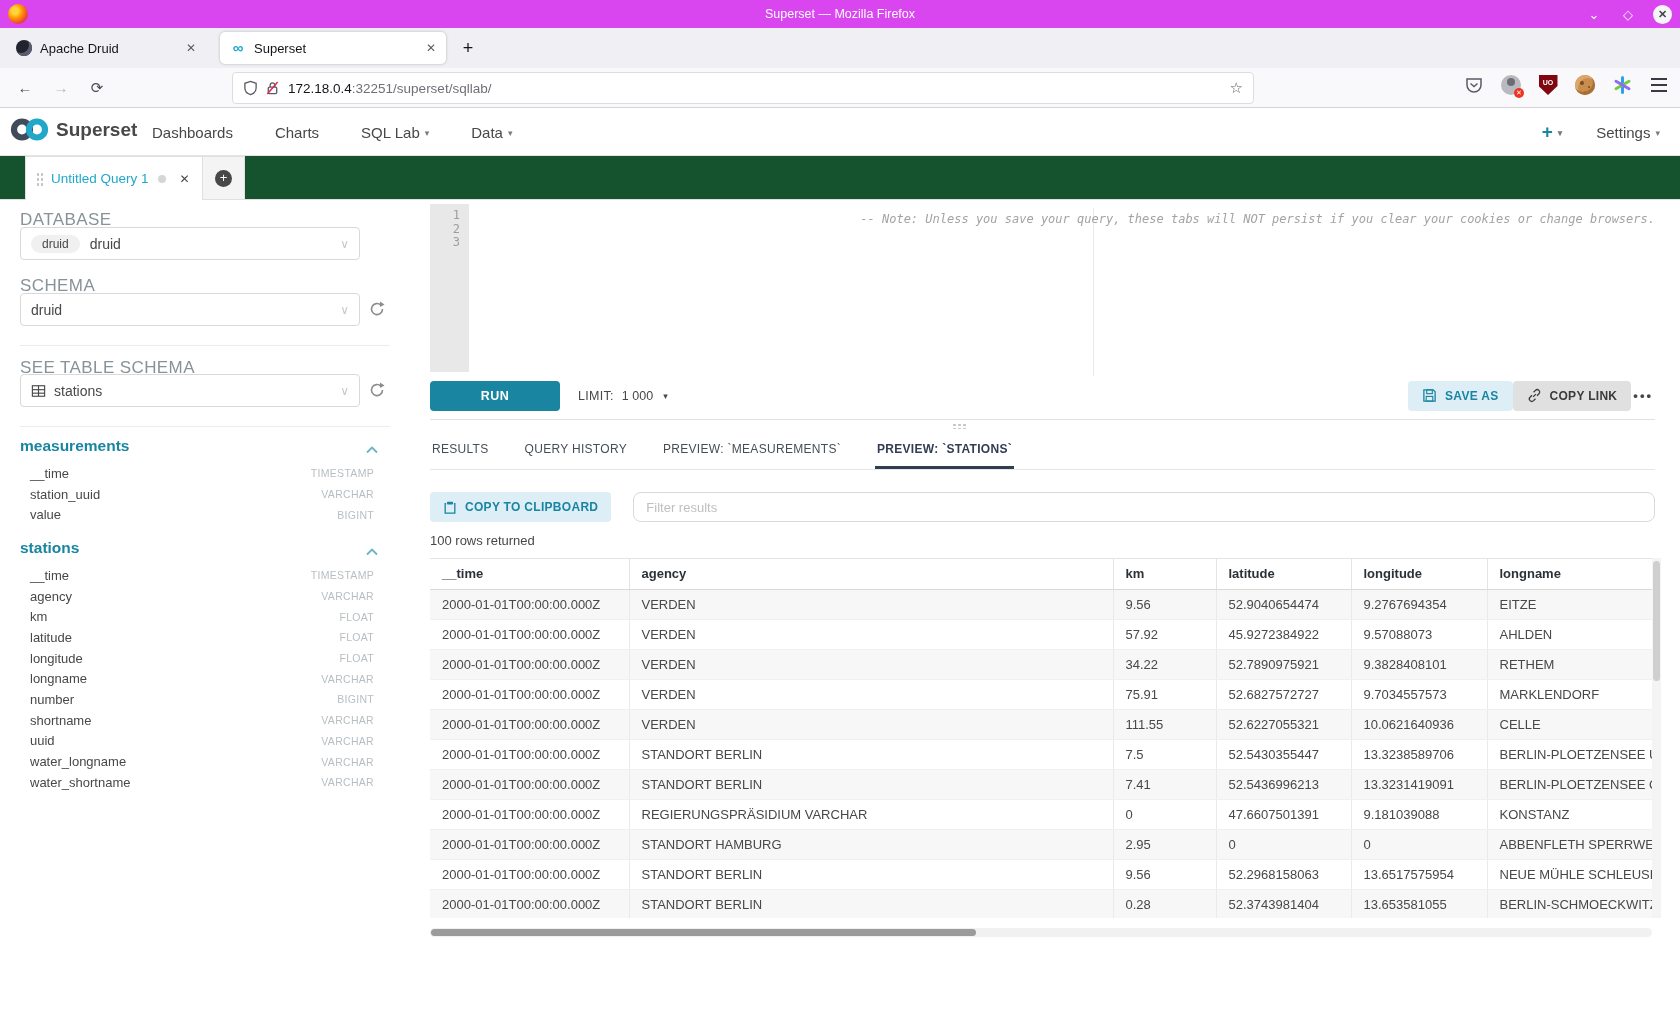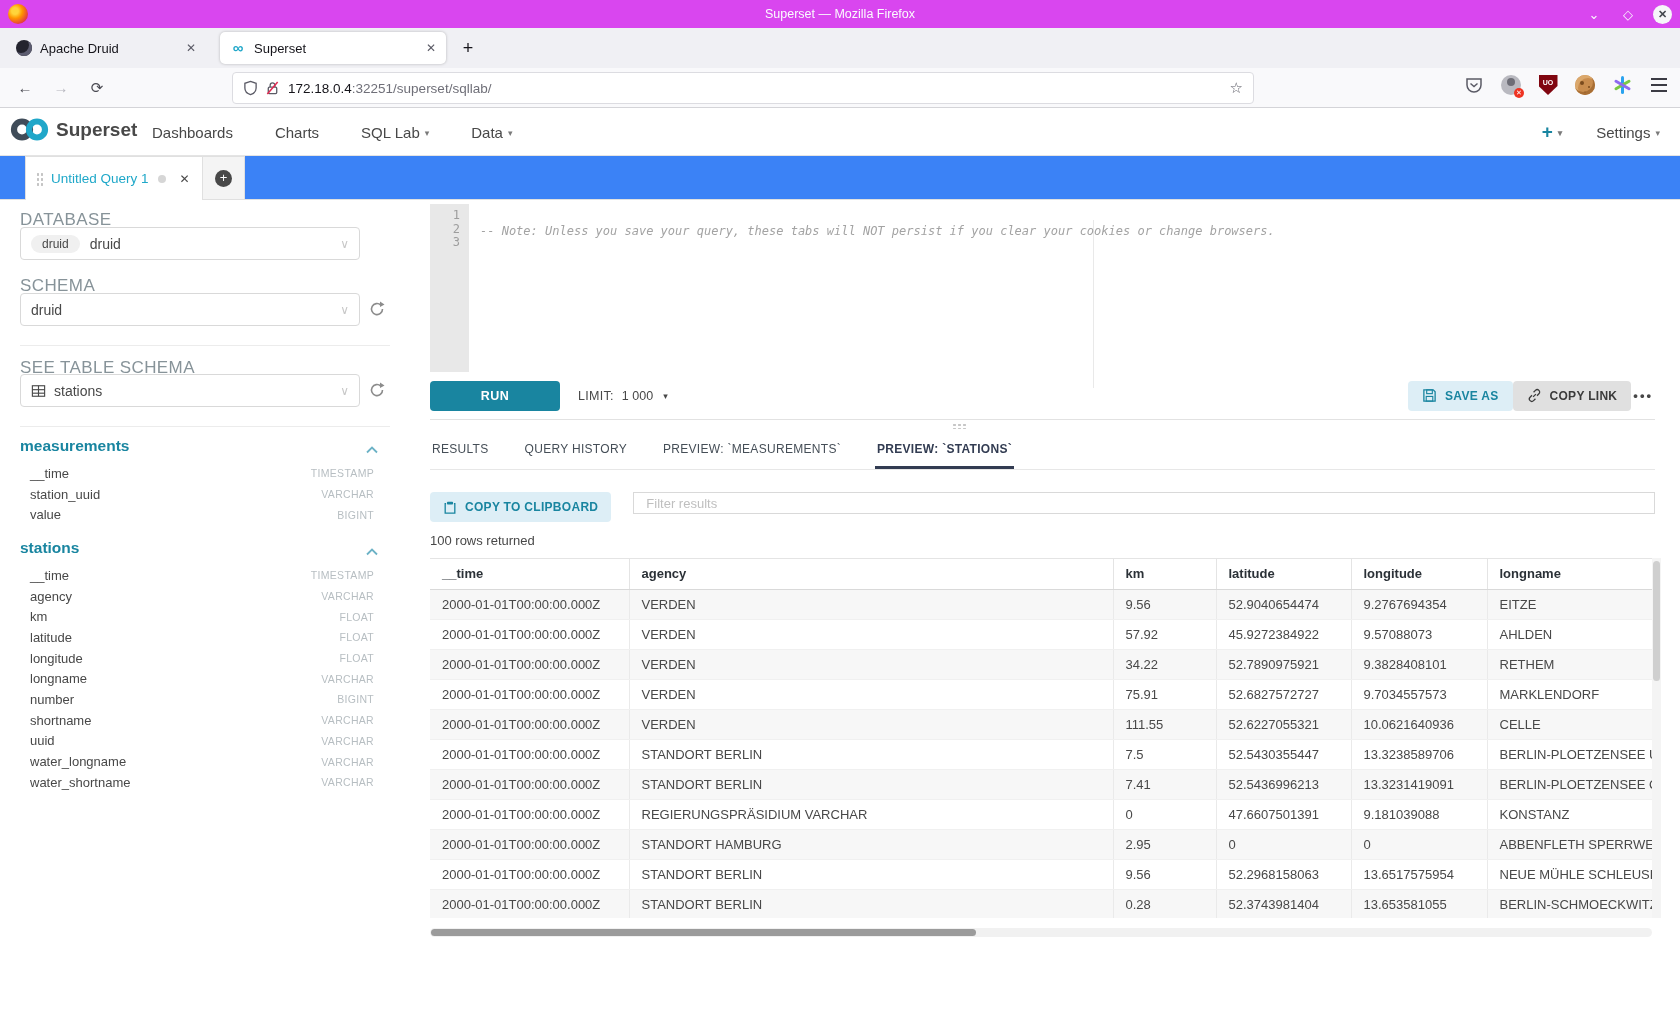--- a/index.html
+++ b/index.html
@@ -69,21 +69,21 @@
             border-bottom:1px solid #e4e4e4; }
   .ss-brand { position:absolute; left:10px; top:8px; display:flex; align-items:center; }
   .ss-brand-name { font-size:19px; font-weight:bold; color:#484848; margin-left:6px; }
   .ss-links { position:absolute; left:152px; top:0; height:48px; display:flex; align-items:center; gap:42px; }
   .ss-link { font-size:15px; color:#484848; white-space:nowrap; }
   .caret { display:inline-block; font-size:9px; color:#7a7a7a; margin-left:5px; vertical-align:2px; }
   .ss-right { position:absolute; right:20px; top:0; height:48px; display:flex; align-items:center; gap:34px; }
   .ss-plus { color:#1985a0; font-size:19px; font-weight:bold; }
 
   
-  .qtabs { position:absolute; left:0; top:156px; width:1680px; height:44px; background:#3b82f6;
+  .qtabs { position:absolute; left:0; top:156px; width:1680px; height:44px; background:#14532d;
            border-bottom:1px solid #e0e0e0; }
   .qtab-active { position:absolute; left:25px; top:0; width:178px; height:44px; background:#fff;
                  border:1px solid #e0e0e0; border-bottom:none; display:flex; align-items:center; padding:0 10px; }
   .drag-dots { width:7px; height:14px; margin-right:8px;
                background-image:radial-gradient(circle, #c4c4c4 1.1px, transparent 1.3px);
                background-size:4px 5px; }
   .qtab-label { color:#1fa8c9; font-size:13.5px; white-space:nowrap; }
   .qtab-dot { width:8px; height:8px; border-radius:50%; background:#d6d6d6; margin-left:9px; }
   .qtab-close { margin-left:14px; color:#484848; font-size:12px; }
   .qtab-add { position:absolute; left:203px; top:0; width:42px; height:44px; background:#f4f4f4;
@@ -107,21 +107,21 @@
   .col-list { position:absolute; left:30px; width:344px; list-style:none; }
   .col-list li { height:20.7px; display:flex; align-items:center; }
   .col-name { font-size:13px; color:#484848; }
   .col-type { margin-left:auto; font-size:10.5px; color:#b7bec2; letter-spacing:.3px; }
 
   
   .editor { position:absolute; left:430px; top:204px; width:1225px; height:168px; background:#fff;
             font-family:"DejaVu Sans Mono", monospace; font-size:12px; }
   .gutter { position:absolute; left:0; top:0; width:39px; height:168px; background:#e8e8e8;
             color:#9d9d9d; text-align:right; padding:5px 9px 0 0; line-height:13.5px; }
-  .codearea { position:absolute; left:39px; top:16px; right:0; height:168px; padding-top:5px; line-height:13.5px; }
+  .codearea { position:absolute; left:39px; top:4px; right:0; height:168px; padding-top:5px; line-height:13.5px;text-align:right; }
   .print-margin { position:absolute; left:624px; top:0; width:1px; height:168px; background:#e9e9e9; }
   .code-line { position:relative; padding-left:11px; white-space:nowrap; }
   .line-comment { color:#a3a3a3; font-style:italic; }
   .line-active { background:#fdfacb; }
   .line-sql { font-weight:bold; color:#111; }
   .cursor-bar { display:inline-block; width:2px; height:12px; background:#000; vertical-align:-2px; }
 
   
   .ed-toolbar { position:absolute; left:430px; top:372px; width:1225px; height:48px;
                 border-bottom:1px solid #e2e2e2; display:flex; align-items:center; }
@@ -147,21 +147,21 @@
                    background-size:5px 4px; }
   .res-tabs { position:absolute; left:0; top:0; width:1225px; height:50px; border-bottom:1px solid #e7e7e7;
               display:flex; align-items:flex-end; }
   .res-tab { font-size:12px; letter-spacing:.3px; color:#454e57; padding:0 2px 13px 2px; margin-right:32px;
              white-space:nowrap; }
   .res-tab.active { color:#323c52; font-weight:bold; border-bottom:3px solid #323c52; padding-bottom:10px; }
   .res-controls { position:absolute; left:0; top:72px; width:1225px; height:30px; display:flex; }
   .copyclip-btn { height:30px; padding:0 13px; background:#ddeef6; border:none; border-radius:4px;
                   color:#1985a0; font-size:12px; font-weight:bold; letter-spacing:.3px;
                   display:flex; align-items:center; gap:8px; }
-  .filter-input { flex:1; margin-left:22px; height:22px; border:1px solid #d9d9d9; border-radius:0;
+  .filter-input { flex:1; margin-left:22px; height:30px; border:1px solid #d9d9d9; border-radius:8px;
                   padding:0 12px; font-size:13px; color:#484848;
                   font-family:"Liberation Sans", sans-serif; }
   .filter-input::placeholder { color:#bfbfbf; }
   .rowcount { position:absolute; left:0; top:113px; font-size:13px; color:#484848; }
 
   .tablewrap { position:absolute; left:0; top:138px; width:1222px; height:360px; overflow:hidden;
                border-top:1px solid #e4e4e4; }
   table.results { border-collapse:collapse; table-layout:fixed; width:1222px; font-size:13px; color:#484848; }
   table.results th { height:30px; text-align:left; padding:0 0 0 12px; font-size:13px; color:#2b3137;
                      font-weight:bold; background:#fff; border-right:1px solid #e4e4e4;

